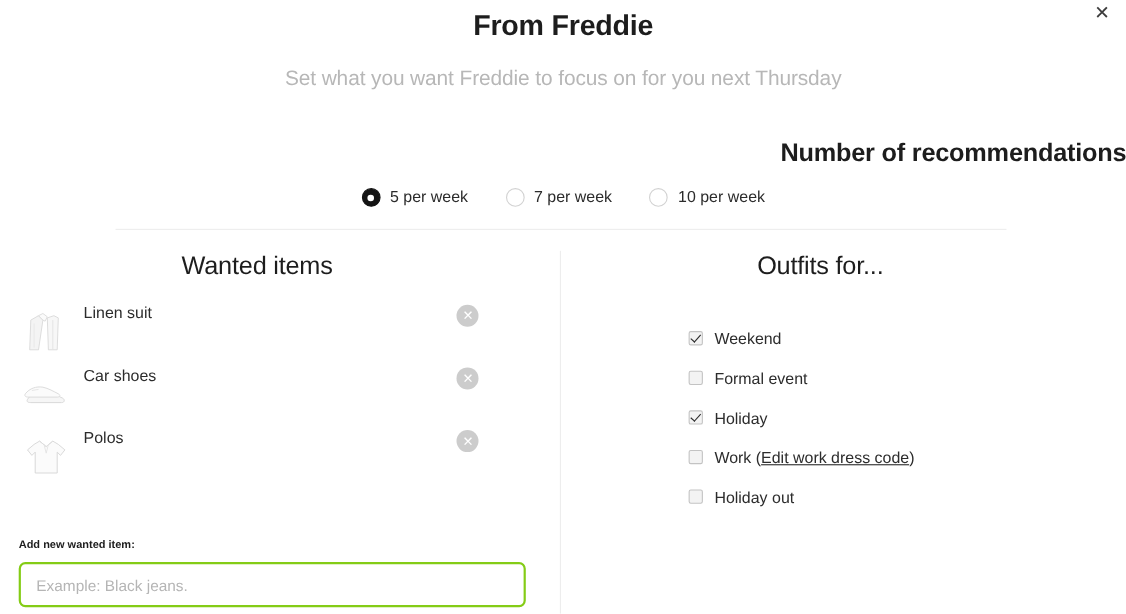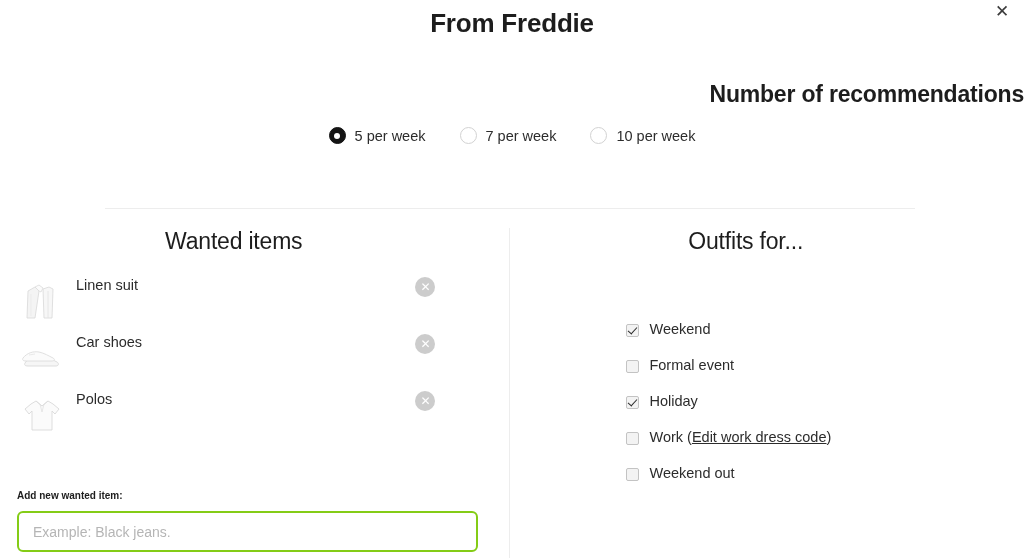--- a/index.html
+++ b/index.html
@@ -188,21 +188,21 @@
     padding: 0 14px;
     font-size: 14px;
     color: #2c2c2c;
     font-family: "Liberation Sans", sans-serif;
     outline: none;
   }
   .add-input::placeholder { color: #b5b5b5; }
   .checks { margin-top: 46px; padding-left: 159px; }
   .check-row {
     display: flex;
-    align-items: flex-end;
+    align-items: flex-start;
     height: 36px;
     cursor: pointer;
   }
   .cbox {
     width: 13px;
     height: 13px;
     border: 1px solid #c3c3c3;
     background: #f3f3f3;
     border-radius: 2px;
     flex: none;
@@ -231,20 +231,21 @@
   }
 </style>
 </head>
 <body>
 
 <div class="modal">
 
   <button class="close-btn">✕</button>
 
   <div class="title">From Freddie</div>
+  <div class="subtitle">Set what you want Freddie to focus on for you next Thursday</div>
 
   <div class="section-title">Number of recommendations</div>
 
   <div class="radio-row">
     <div class="radio-opt">
       <span class="radio-mark on"></span>
       <span class="radio-label">5 per week</span>
     </div>
     <div class="radio-opt">
       <span class="radio-mark"></span>
@@ -330,20 +331,20 @@
           <span class="check-label">Holiday</span>
         </div>
 
         <div class="check-row">
           <span class="cbox"></span>
           <span class="check-label"><span>Work (</span><span class="link">Edit work dress code</span><span>)</span></span>
         </div>
 
         <div class="check-row">
           <span class="cbox"></span>
-          <span class="check-label">Weekend out</span>
+          <span class="check-label">Holiday out</span>
         </div>
 
       </div>
     </div>
 
   </div>
 </div>
 
 </body></html>

